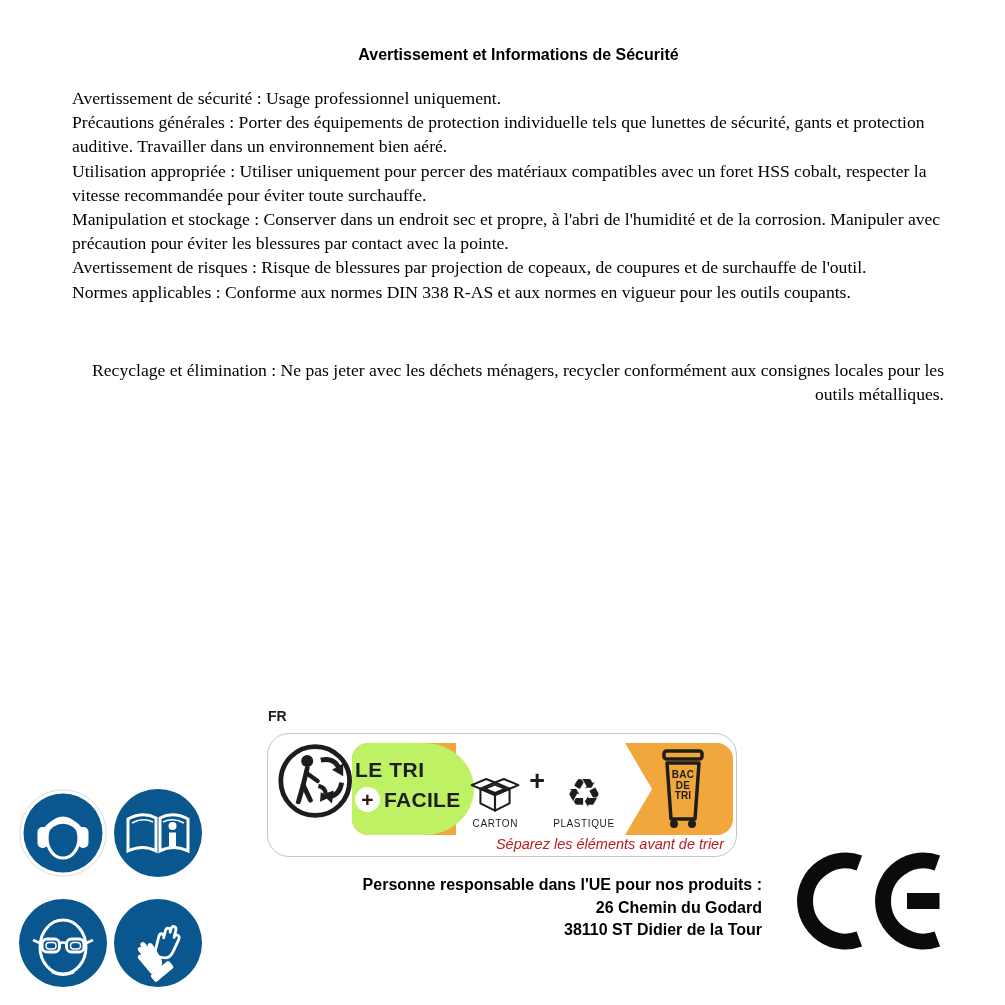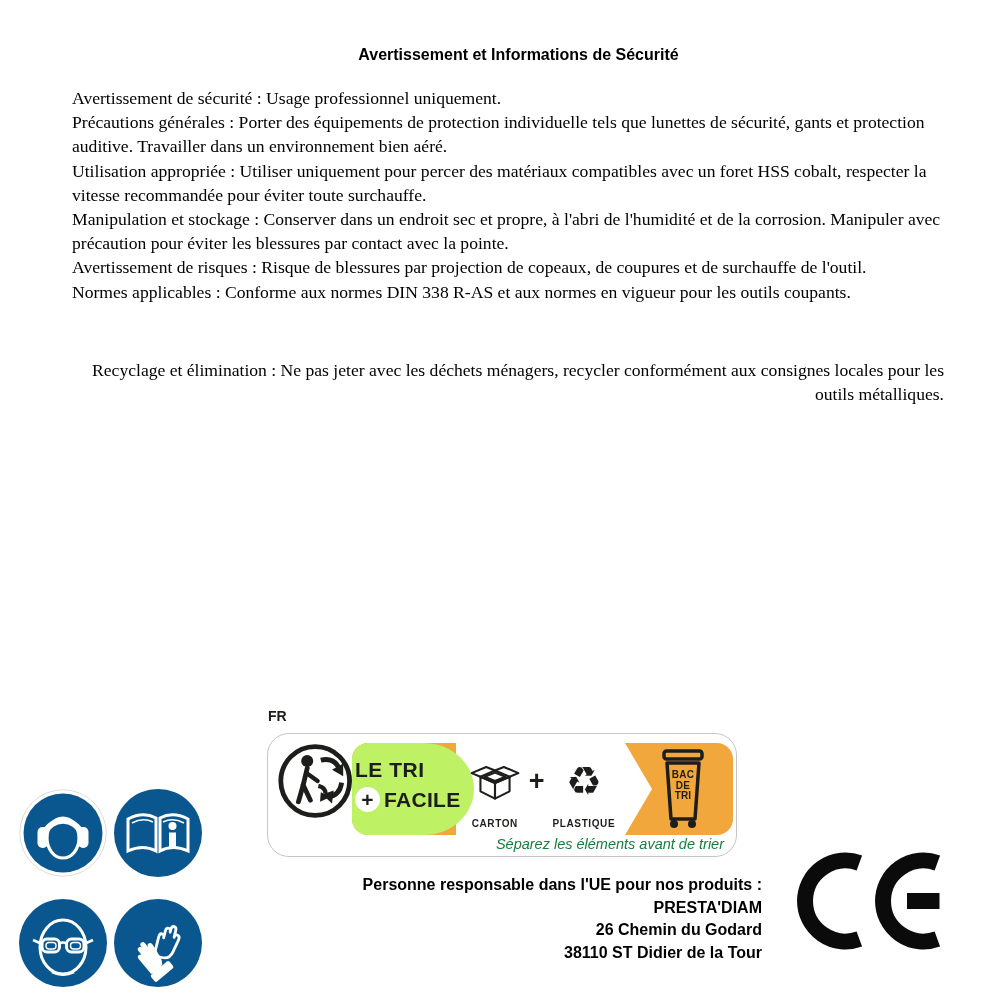--- a/index.html
+++ b/index.html
@@ -60,33 +60,33 @@
     font-size: 21px; font-weight: 900; color: #1d1d1b; line-height: 1;
   }
   .blob-facile { font-size: 21px; font-weight: 700; letter-spacing: .3px; margin-left: 4px; }
 
   .materials {
     position: absolute; left: 188px; top: 9px; width: 172px; height: 92px;
     display: flex; align-items: center; justify-content: center; gap: 8px;
     color: #1d1d1b;
   }
   .material { display: flex; flex-direction: column; align-items: center; justify-content: flex-end; height: 80px; }
-  .material-label { font-size: 10px; font-weight: bold; letter-spacing: .6px; margin-top: 13px; }
+  .material-label { font-size: 10px; font-weight: normal; letter-spacing: .6px; margin-top: 1px; }
   .material-plus { font-size: 27px; font-weight: 900; margin-top: -16px; }
   .recycle-glyph { font-family: "DejaVu Sans", sans-serif; font-size: 40px; line-height: 48px; color: #1d1d1b; }
 
   .bin-group { position: absolute; left: 389px; top: 13px; width: 52px; height: 84px; }
   .bin-text {
     position: absolute; left: 0; top: 23px; width: 100%;
     text-align: center; font-size: 10px; line-height: 10.5px;
     font-weight: 800; color: #1d1d1b; letter-spacing: .2px;
   }
   .tagline {
     position: absolute; right: 12px; top: 102px;
-    font-size: 14.5px; font-style: italic; color: #15803d;
+    font-size: 14.5px; font-style: italic; color: #b91c1c;
   }
 
   
   .contact {
     position: absolute; left: 242px; top: 874px; width: 520px;
     text-align: right; font-weight: bold; font-size: 16px; line-height: 22.6px;
   }
 
   
   .picto { position: absolute; width: 88px; height: 88px; }
@@ -177,21 +177,20 @@
         <div>DE</div>
         <div>TRI</div>
       </div>
     </div>
 
     <div class="tagline">Séparez les éléments avant de trier</div>
   </div>
 
   <div class="contact">
     <div>Personne responsable dans l'UE pour nos produits :</div>
-    <div>PRESTA'DIAM</div>
     <div>26 Chemin du Godard</div>
     <div>38110 ST Didier de la Tour</div>
   </div>
 
   <svg class="picto picto-ear" viewBox="0 0 88 88">
     <circle cx="44" cy="44" r="43.2" fill="#ffffff" stroke="#dcdcdc" stroke-width="1"></circle>
     <circle cx="44" cy="44" r="39.5" fill="#0A568E"></circle>
     <ellipse cx="44" cy="49" rx="16" ry="20" fill="none" stroke="#ffffff" stroke-width="3.2"></ellipse>
     <path d="M25,45 A21,23 0 0 1 63,45" fill="none" stroke="#ffffff" stroke-width="6"></path>
     <rect x="18.5" y="38" width="10.5" height="21" rx="5" fill="#ffffff"></rect>

